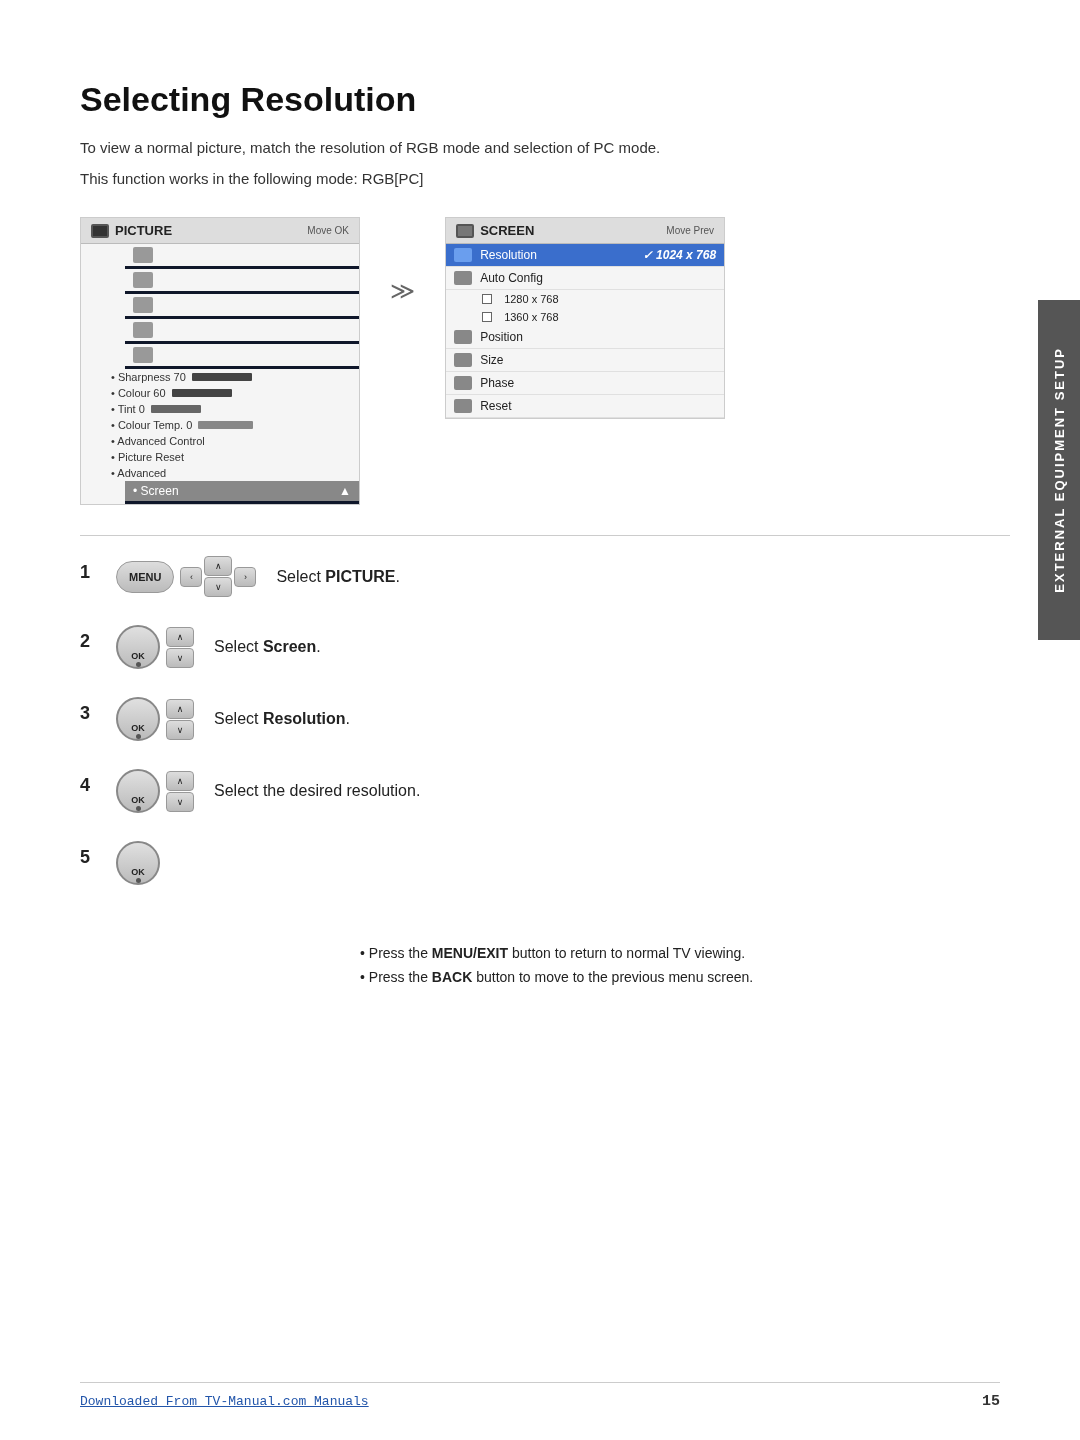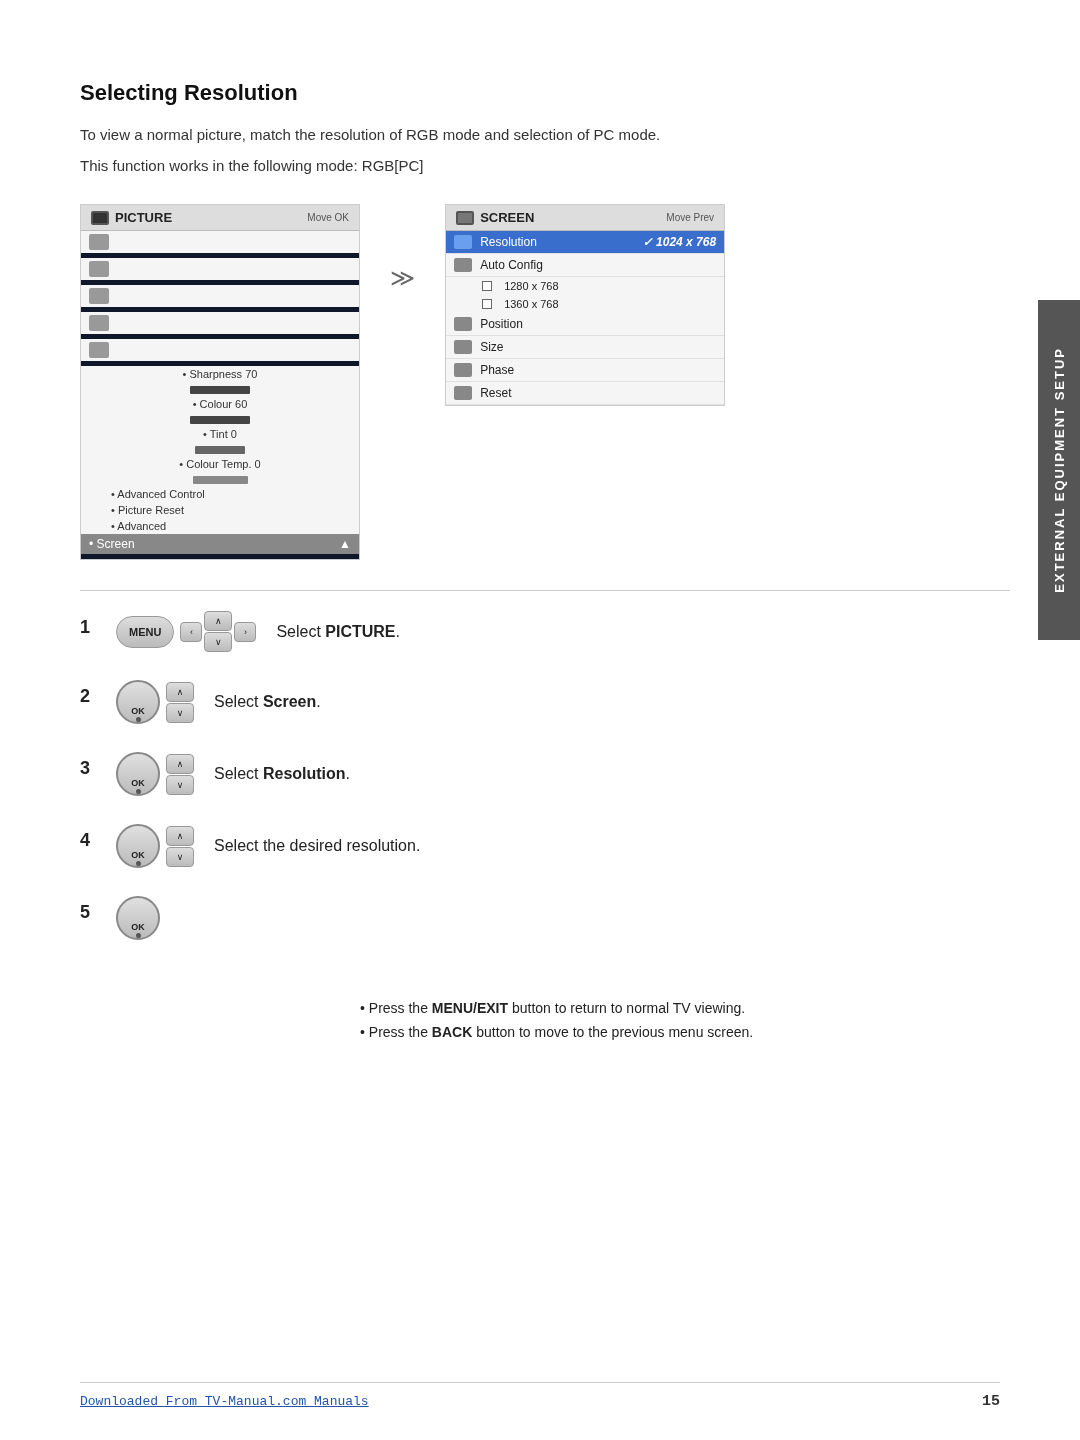--- a/index.html
+++ b/index.html
@@ -13,21 +13,21 @@
       color: #222;
       position: relative;
       overflow: hidden;
     }
 
     .main-content {
       padding: 80px 70px 60px 80px;
     }
 
     h1 {
-      font-size: 22px;
+      font-size: 34px;
       font-weight: bold;
       margin-bottom: 20px;
       color: #111;
     }
 
     .desc-text {
       font-size: 15px;
       color: #333;
       margin-bottom: 14px;
     }
@@ -105,42 +105,42 @@
     }
 
     .menu-panel .panel-body {
       padding: 0;
     }
 
     .menu-row {
       display: flex;
       align-items: center;
       padding: 3px 8px;
-      border-bottom: 5px solid #0f172a;
+      border-bottom: 3px solid #0f172a;
       gap: 8px;
+      margin-left: 44px;
     }
 
     .menu-row.active {
       background: #888;
       color: white;
     }
 
     .menu-row .icon-box {
       width: 20px;
       height: 16px;
       background: #999;
       border-radius: 2px;
       flex-shrink: 0;
     }
 
     .menu-item-detail {
       font-size: 11px;
       color: #333;
       padding: 2px 30px;
-      flex-direction: column;
     }
 
     .menu-item-detail.has-bar {
       display: flex;
       align-items: center;
       gap: 6px;
     }
 
     .mini-bar {
       display: inline-block;

